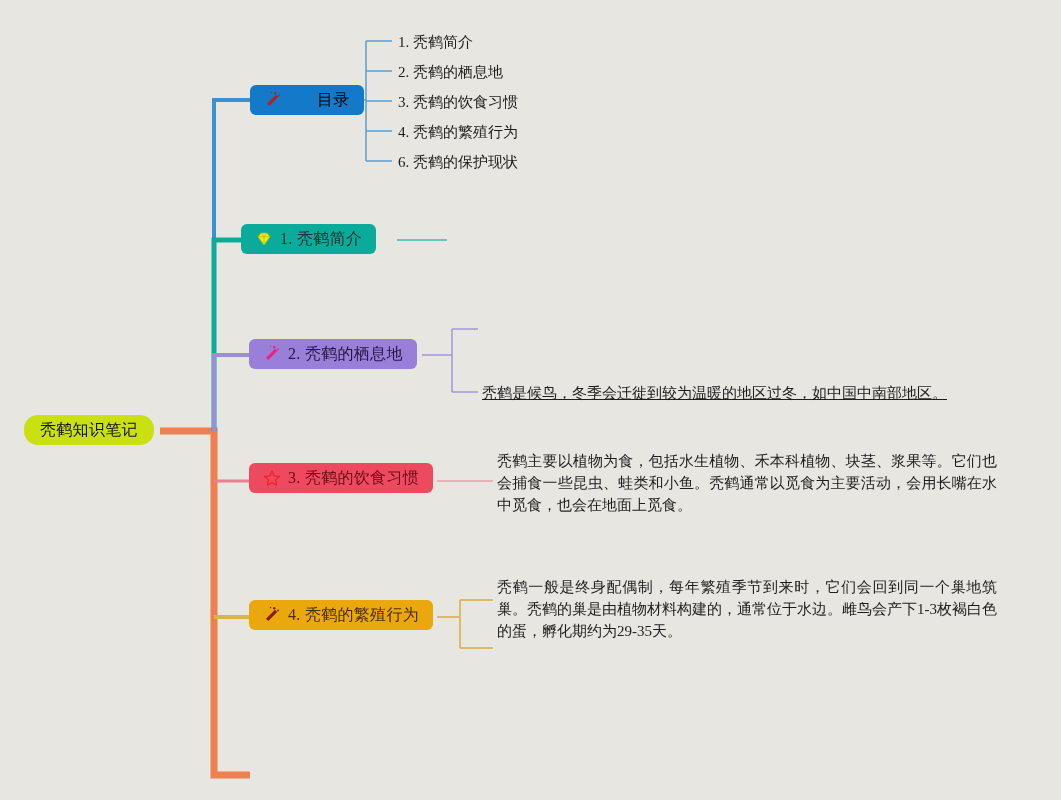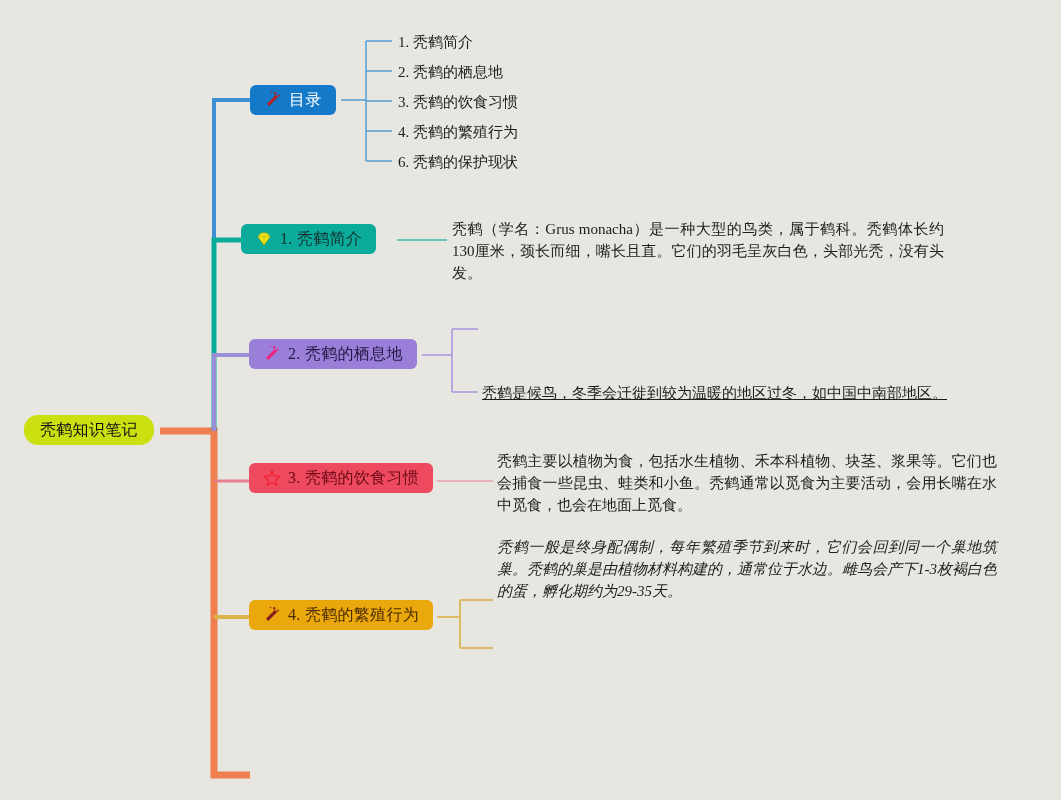--- a/index.html
+++ b/index.html
@@ -59,21 +59,21 @@
     padding: 7px 16px;
   }
   #root-node .lbl {
     font-family: "Liberation Sans", sans-serif;
     font-weight: normal;
     font-size: 16px;
     color: #111111;
   }
 
   #node-toc      { left: 250px; top: 85px;  background: #1479c8; }
-  #node-toc .lbl { color: #ffffff; }
+  #node-toc .lbl { color: #000000; margin-left: 28px; }
 
   #node-intro      { left: 241px; top: 224px; background: #0bab9b; }
   #node-intro .lbl { color: #13302e; }
 
   #node-habitat      { left: 249px; top: 339px; background: #9a7fd8; }
   #node-habitat .lbl { color: #231743; }
 
   #node-diet      { left: 249px; top: 463px; background: #ee4a5f; }
   #node-diet .lbl { color: #6d0a16; }
 
@@ -96,21 +96,21 @@
     font-family: "Liberation Serif", "DejaVu Serif", serif;
     font-size: 15px;
     line-height: 22px;
     color: #1d1d1d;
     text-align: justify;
   }
   #para-intro    { left: 452px; top: 218px; width: 492px; }
   #para-hab-1    { left: 482px; top: 311px; width: 500px; }
   #para-hab-2    { left: 482px; top: 382px; width: 500px; text-decoration: underline; }
   #para-diet     { left: 497px; top: 450px; width: 500px; }
-  #para-breeding { left: 497px; top: 536px; width: 500px; font-style: italic; }
+  #para-breeding { left: 497px; top: 576px; width: 500px; }
 </style>
 </head>
 <body>
 
 <div id="canvas">
 
   <svg class="wires" viewBox="0 0 1061 800">
 
     <g fill="none" stroke="#ef7f4f" stroke-width="7">
       <path d="M160 431 H214 V775 H250"></path>
@@ -193,21 +193,20 @@
 
   <div class="node" id="node-intro">
     <span class="ico">
       <svg viewBox="0 0 24 24" width="18" height="18">
         <path d="M4 9 L8 4 H16 L20 9 L12 20 Z" fill="#f0ea16" stroke="#b9b40e" stroke-width="1"></path>
         <path d="M4 9 H20 M8 4 L12 9 L16 4 M12 9 L12 20" stroke="#b9b40e" stroke-width=".9" fill="none"></path>
       </svg>
     </span>
     <span class="lbl">1. 秃鹤简介</span>
   </div>
-  <div class="para" id="para-intro">秃鹤（学名：Grus monacha）是一种大型的鸟类，属于鹤科。秃鹤体长约130厘米，颈长而细，嘴长且直。它们的羽毛呈灰白色，头部光秃，没有头发。</div>
 
   <div class="node" id="node-habitat">
     <span class="ico">
       <svg viewBox="0 0 24 24" width="18" height="18">
         <path d="M4 20 L16 8 L19 11 L7 23 Z" fill="#e8257f" transform="translate(0,-3)"></path>
         <circle cx="15" cy="3" r="1.6" fill="#e8257f"></circle>
         <circle cx="20" cy="6" r="1.2" fill="#e8257f"></circle>
         <circle cx="10" cy="2" r="1" fill="#e8257f"></circle>
       </svg>
     </span>

